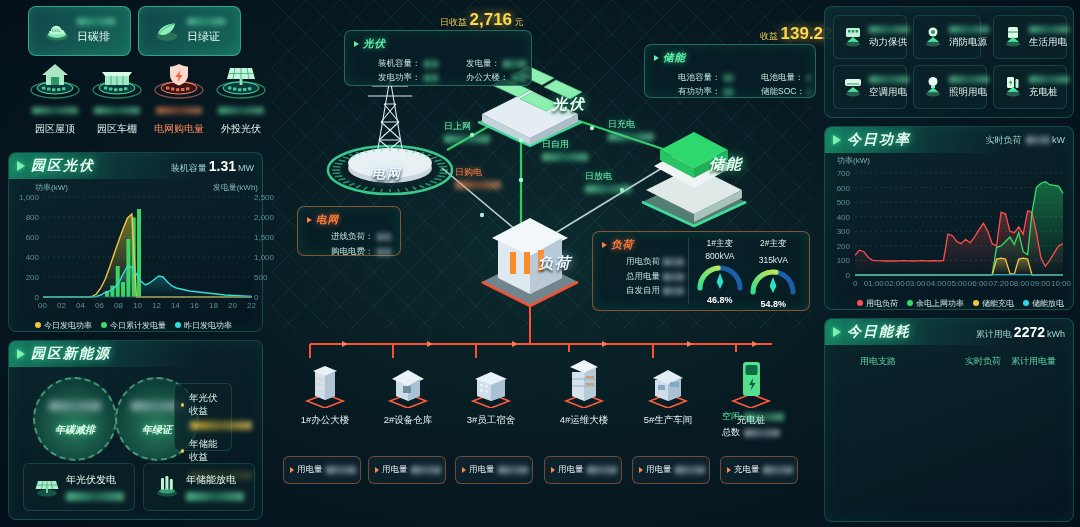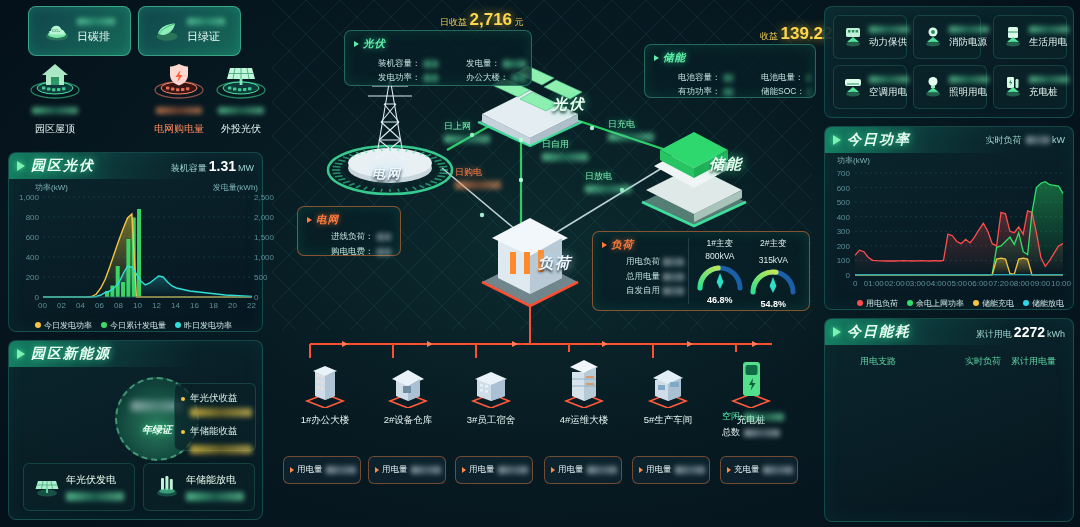--- a/index.html
+++ b/index.html
@@ -168,20 +168,42 @@
           <rect x="28" y="30.2" width="3.4" height="3" rx=".6"></rect>
             <rect x="33" y="30" width="3.4" height="3" rx=".6"></rect>
           <rect x="38" y="29.2" width="3.4" height="3" rx=".6"></rect>
         </g>
       </svg>
     </div>
     <div class="mask g pv"></div>
     <div class="pl">园区屋顶</div>
   </div>
 
+  <div class="ped" style="left:86px;top:58px;">
+    <div class="pi">
+      <svg viewBox="0 0 62 42" width="62" height="42">
+        <ellipse cx="31" cy="32" rx="24" ry="8" fill="none" stroke="#3ce39a" stroke-width="1.3" opacity=".55"></ellipse>
+        <ellipse cx="31" cy="30" rx="18" ry="6" fill="#0e3b3c" stroke="#49e6a4" stroke-width="1"></ellipse>
+        <path d="M16 14h30l-3 4H19z" fill="#d8fbe8"></path>
+        <rect x="19" y="18" width="24" height="9" fill="#9fe9c4"></rect>
+        <g stroke="#3f9f77" stroke-width=".8">
+            <path d="M25 18v9M31 18v9M37 18v9"></path>
+          </g>
+        <g fill="#4ff0a8" opacity=".8">
+          <rect x="18" y="28.5" width="3.4" height="3" rx=".6"></rect>
+            <rect x="23" y="29.6" width="3.4" height="3" rx=".6"></rect>
+          <rect x="28" y="30.2" width="3.4" height="3" rx=".6"></rect>
+            <rect x="33" y="30" width="3.4" height="3" rx=".6"></rect>
+          <rect x="38" y="29.2" width="3.4" height="3" rx=".6"></rect>
+        </g>
+      </svg>
+    </div>
+    <div class="mask g pv"></div>
+    <div class="pl">园区车棚</div>
+  </div>
 
   <div class="ped red" style="left:148px;top:58px;">
     <div class="pi">
       <svg viewBox="0 0 62 42" width="62" height="42">
         <ellipse cx="31" cy="32" rx="24" ry="8" fill="none" stroke="#ff7e6a" stroke-width="1.3" opacity=".55"></ellipse>
         <ellipse cx="31" cy="30" rx="18" ry="6" fill="#3b1414" stroke="#ff8a6a" stroke-width="1"></ellipse>
         <path d="M31 6c4 2 7 2.6 9 2.6v8c0 6-4.5 9.4-9 11-4.5-1.6-9-5-9-11v-8c2 0 5-.6 9-2.6z" fill="#ffd9cf"></path>
         <path d="M32.5 12l-5 7h3.2l-1.2 5 5-7h-3.2z" fill="#ff5b3a"></path>
         <g fill="#ff7e5c" opacity=".85">
           <rect x="18" y="28.5" width="3.4" height="3" rx=".6"></rect>
@@ -296,25 +318,29 @@
           <span><i style="background:#2fe0d8"></i>昨日发电功率</span>
         </div>
     </div>
   </div>
 
   <div class="panel" style="left:8px;top:340px;width:255px;height:180px;">
     <div class="phead">
       <span class="arr"></span>
       <span class="ttl">园区新能源</span>
     </div>
+    <div class="gauge" style="left:24px;top:36px;">
+      <span class="mask big gv"></span>
+      <span class="gl">年碳减排</span>
+    </div>
     <div class="gauge" style="left:106px;top:36px;">
       <span class="mask big gv"></span>
       <span class="gl">年绿证</span>
     </div>
-    <div class="nbox" style="left:165px;top:42px;width:82px;height:68px;padding:8px 6px;">
+    <div class="nbox" style="left:165px;top:42px;width:58px;height:68px;padding:8px 6px;">
       <div class="nrow">
         <span class="dot"></span>
         <span>年光伏收益</span>
       </div>
       <div class="mask y" style="width:62px;height:9px;margin:3px 0 8px 9px;"></div>
       <div class="nrow">
         <span class="dot"></span>
         <span>年储能收益</span>
       </div>
       <div class="mask y" style="width:62px;height:9px;margin:3px 0 0 9px;"></div>

